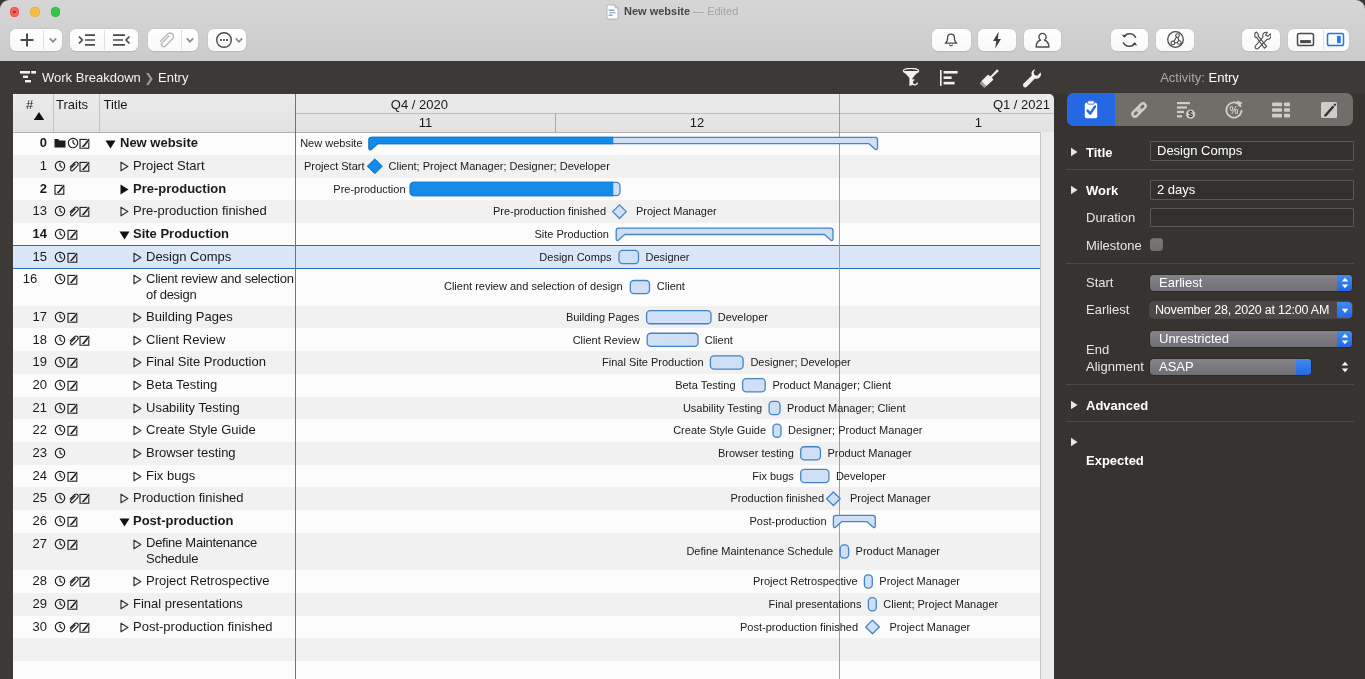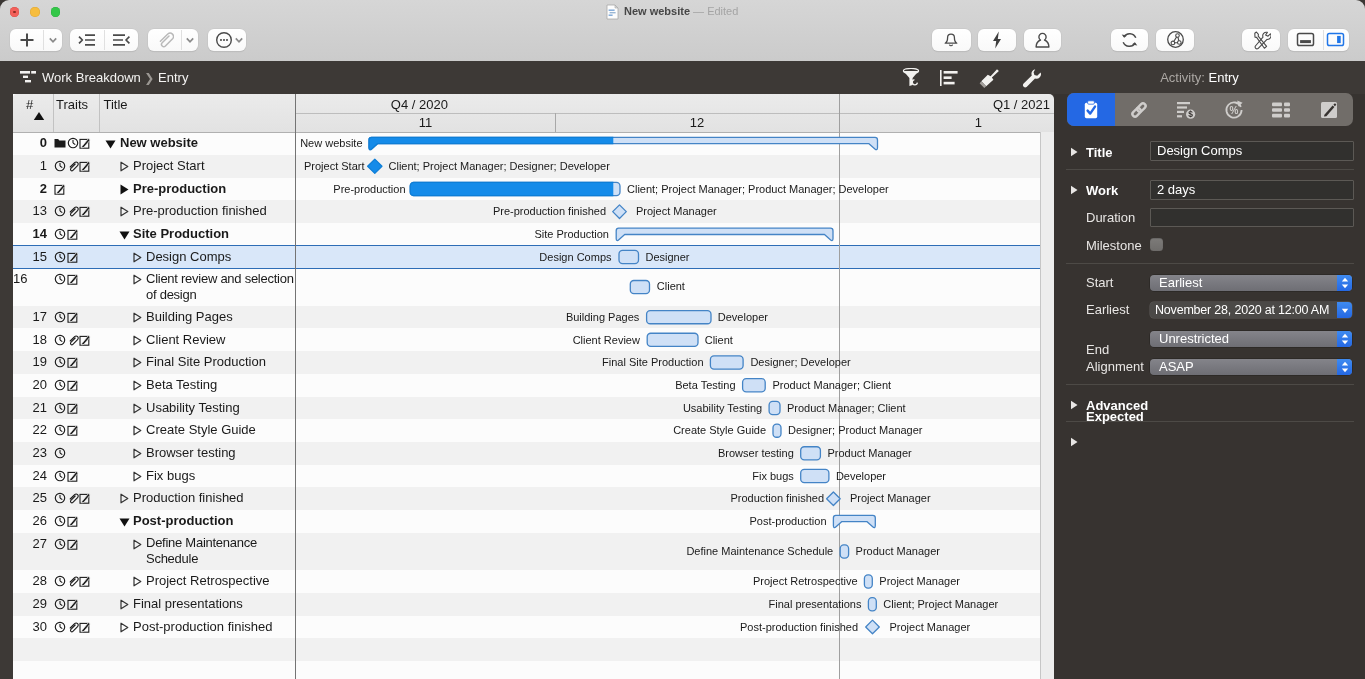--- a/index.html
+++ b/index.html
@@ -277,21 +277,21 @@
     <path d="M6 6 L6 2.9 M6 6 L8.3 7.6" stroke="#1c1c1c" stroke-width="1.1"></path>
   </svg>
 <svg class="abs" style="left:66.5px;top:250.69999999999993px" width="12" height="13" viewBox="0 0 12 13">
     <rect x="1" y="2.4" width="8.8" height="8.8" fill="none" stroke="#1c1c1c" stroke-width="1.1"></rect>
     <path d="M2.8 9.6 L9.4 1.6 L11.2 3 L4.8 10.4 L2.6 10.9 Z" fill="#1c1c1c" stroke="#fcfcfc" stroke-width="0.7"></path>
   </svg>
 <svg class="abs" style="left:132.5px;top:251.69999999999993px" width="9" height="11" viewBox="0 0 9 11">
     <path d="M1 1.2 V9.8 L7.8 5.5 Z" fill="none" stroke="#333" stroke-width="1.2" stroke-linejoin="round"></path>
   </svg>
 <div class="rowtxt" style="left:146px;top:245.69999999999993px;line-height:22.7px;font-weight:normal">Design Comps</div>
-<div class="rowtxt" style="left:13px;top:268.3999999999999px;width:34px;text-align:left;line-height:22.7px;font-weight:normal">16</div>
+<div class="rowtxt" style="left:13px;top:268.3999999999999px;width:34px;text-align:center;line-height:22.7px;font-weight:normal">16</div>
 <svg class="abs" style="left:54px;top:273.3999999999999px" width="12" height="13" viewBox="0 0 12 13">
     <circle cx="6" cy="6" r="4.7" fill="none" stroke="#1c1c1c" stroke-width="1.15"></circle>
     <path d="M6 6 L6 2.9 M6 6 L8.3 7.6" stroke="#1c1c1c" stroke-width="1.1"></path>
   </svg>
 <svg class="abs" style="left:66.5px;top:273.3999999999999px" width="12" height="13" viewBox="0 0 12 13">
     <rect x="1" y="2.4" width="8.8" height="8.8" fill="none" stroke="#1c1c1c" stroke-width="1.1"></rect>
     <path d="M2.8 9.6 L9.4 1.6 L11.2 3 L4.8 10.4 L2.6 10.9 Z" fill="#1c1c1c" stroke="#fcfcfc" stroke-width="0.7"></path>
   </svg>
 <svg class="abs" style="left:132.5px;top:274.3999999999999px" width="9" height="11" viewBox="0 0 9 11">
     <path d="M1 1.2 V9.8 L7.8 5.5 Z" fill="none" stroke="#333" stroke-width="1.2" stroke-linejoin="round"></path>
@@ -516,26 +516,26 @@
     <rect x="840.2" y="544.8999999999999" width="8.399999999999977" height="13.2" rx="3.6" fill="#cfe0f6" stroke="#4484c6" stroke-width="1.3"></rect>
     <rect x="864.4" y="574.9499999999998" width="7.899999999999977" height="13.2" rx="3.6" fill="#cfe0f6" stroke="#4484c6" stroke-width="1.3"></rect>
     <rect x="868.4" y="597.6499999999999" width="7.899999999999977" height="13.2" rx="3.6" fill="#cfe0f6" stroke="#4484c6" stroke-width="1.3"></rect>
     <path d="M865.7 626.9499999999999 L872.5 620.15 L879.3 626.9499999999999 L872.5 633.7499999999999 Z" fill="#cfe0f6" stroke="#4484c6" stroke-width="1.3" stroke-linejoin="round"></path>
   </svg>
 <div class="abs" style="left:296px;top:94px;width:744px;height:585px;overflow:hidden">
 <div class="glab" style="left:-273.5px;top:38.19999999999999px;line-height:22.7px">New website</div>
 <div class="glab" style="left:-271.5px;top:60.89999999999998px;line-height:22.7px">Project Start</div>
 <div class="gass" style="left:92.5px;top:60.89999999999998px;line-height:22.7px">Client; Project Manager; Designer; Developer</div>
 <div class="glab" style="left:-230.5px;top:83.59999999999997px;line-height:22.7px">Pre-production</div>
-<div class="gass" style="left:331.0px;top:83.59999999999997px;line-height:22.7px">Client; Project Manager; Product Manager; Developer</div>
 <div class="glab" style="left:-30.0px;top:106.29999999999995px;line-height:22.7px">Pre-production finished</div>
 <div class="gass" style="left:340.0px;top:106.29999999999995px;line-height:22.7px">Project Manager</div>
 <div class="glab" style="left:-27.0px;top:128.99999999999994px;line-height:22.7px">Site Production</div>
 <div class="glab" style="left:-24.5px;top:151.69999999999993px;line-height:22.7px">Design Comps</div>
 <div class="gass" style="left:349.5px;top:151.69999999999993px;line-height:22.7px">Designer</div>
+<div class="glab" style="left:-13.5px;top:174.39999999999992px;line-height:37.4px">Client review and selection of design</div>
 <div class="gass" style="left:360.79999999999995px;top:174.39999999999992px;line-height:37.4px">Client</div>
 <div class="glab" style="left:3.2999999999999545px;top:211.7999999999999px;line-height:22.7px">Building Pages</div>
 <div class="gass" style="left:421.79999999999995px;top:211.7999999999999px;line-height:22.7px">Developer</div>
 <div class="glab" style="left:3.8999999999999773px;top:234.4999999999999px;line-height:22.7px">Client Review</div>
 <div class="gass" style="left:408.70000000000005px;top:234.4999999999999px;line-height:22.7px">Client</div>
 <div class="glab" style="left:67.5px;top:257.1999999999999px;line-height:22.7px">Final Site Production</div>
 <div class="gass" style="left:454.4px;top:257.1999999999999px;line-height:22.7px">Designer; Developer</div>
 <div class="glab" style="left:99.5px;top:279.89999999999986px;line-height:22.7px">Beta Testing</div>
 <div class="gass" style="left:476.5px;top:279.89999999999986px;line-height:22.7px">Product Manager; Client</div>
 <div class="glab" style="left:126.20000000000005px;top:302.59999999999985px;line-height:22.7px">Usability Testing</div>
@@ -629,26 +629,26 @@
 <svg class="abs" style="left:1340.5px;top:307.5px" width="8" height="6" viewBox="0 0 8 6">
     <path d="M0.8 0.8 L4 5 L7.2 0.8 Z" fill="#fff"></path>
   </svg>
 <div class="plabel" style="left:1086px;top:342px">End</div>
 <div class="popup" style="left:1150px;top:330.5px;width:202px">Unrestricted<div class="pcap"></div></div>
 <svg class="abs" style="left:1340.5px;top:332.5px" width="8" height="12" viewBox="0 0 8 12">
     <path d="M0.8 4.4 L4 0.8 L7.2 4.4 Z" fill="#fff"></path>
     <path d="M0.8 7.6 L4 11.2 L7.2 7.6 Z" fill="#fff"></path>
   </svg>
 <div class="plabel" style="left:1086px;top:359px">Alignment</div>
-<div class="popup" style="left:1150px;top:359px;width:202px">ASAP<div class="pcap"></div></div>
+<div class="popup" style="left:1150px;top:359px;width:161px">ASAP<div class="pcap"></div></div>
 <svg class="abs" style="left:1340.5px;top:361px" width="8" height="12" viewBox="0 0 8 12">
     <path d="M0.8 4.4 L4 0.8 L7.2 4.4 Z" fill="#fff"></path>
     <path d="M0.8 7.6 L4 11.2 L7.2 7.6 Z" fill="#fff"></path>
   </svg>
 <div class="psep" style="top:384.1px"></div>
 <svg class="abs" style="left:1069.5px;top:399.5px" width="8" height="10" viewBox="0 0 8 10">
     <path d="M1 0.8 V9.2 L7.5 5 Z" fill="#e8e6e4"></path>
   </svg>
 <div class="plabel pbold" style="left:1086px;top:397.5px">Advanced</div>
 <div class="psep" style="top:421.3px"></div>
 <svg class="abs" style="left:1069.5px;top:437px" width="8" height="10" viewBox="0 0 8 10">
     <path d="M1 0.8 V9.2 L7.5 5 Z" fill="#e8e6e4"></path>
   </svg>
-<div class="plabel pbold" style="left:1086px;top:409px">Expected</div>
+<div class="plabel pbold" style="left:1086px;top:453px">Expected</div>
 </body></html>

